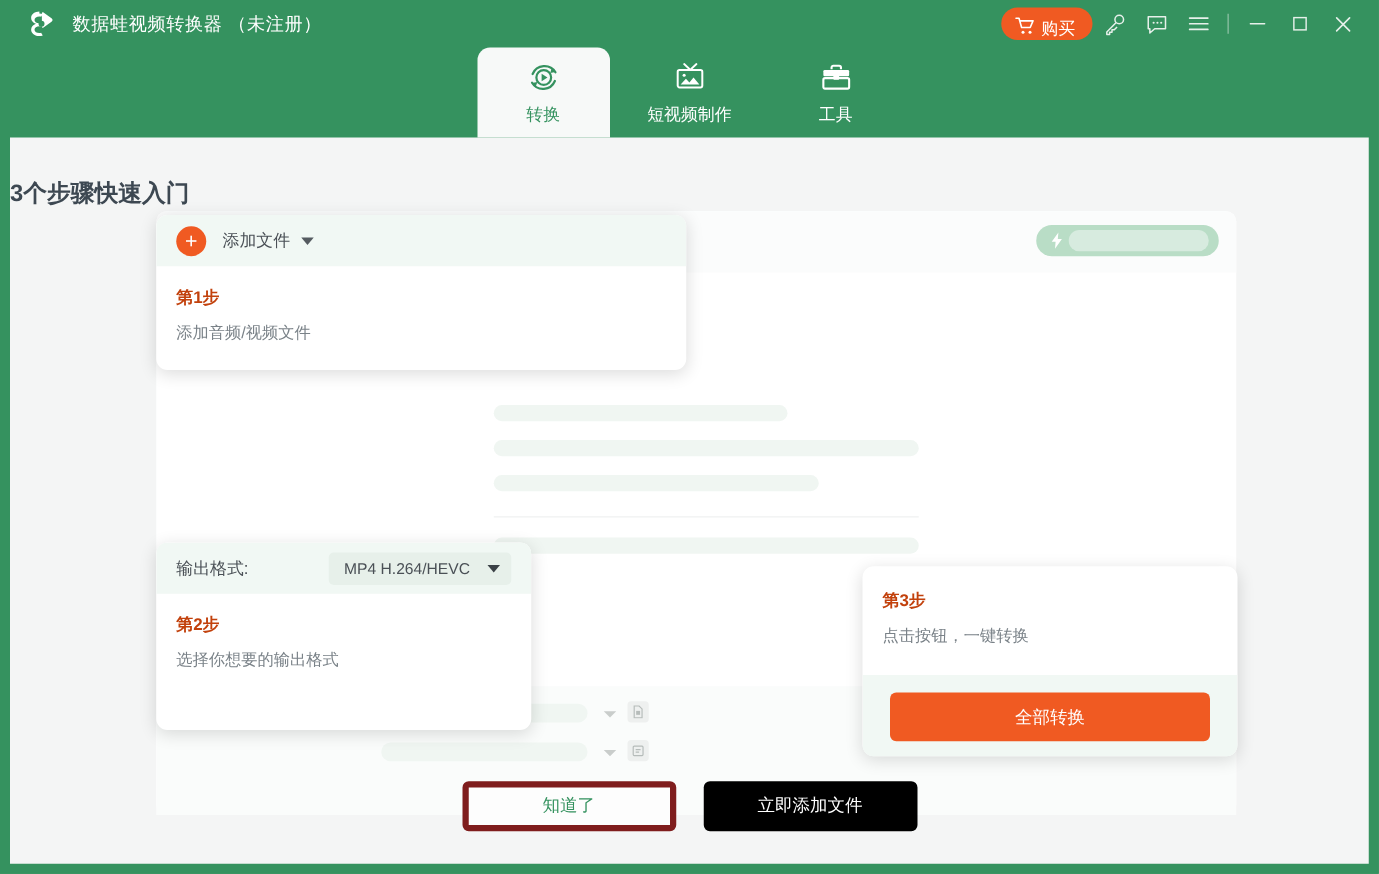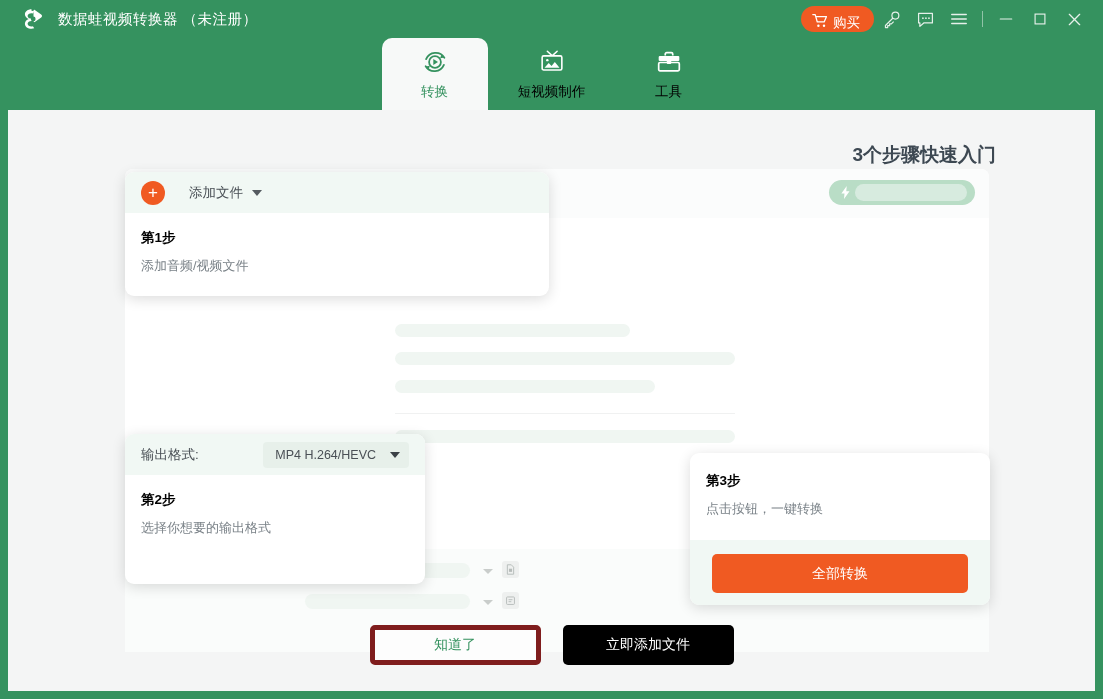--- a/index.html
+++ b/index.html
@@ -56,21 +56,21 @@
     position: absolute; left: 0; top: 38px;
     width: 1103px; height: 72px;
     display: flex; justify-content: center; align-items: flex-start;
     gap: 11px;
   }
   .tab {
     width: 106px; height: 72px;
     display: flex; flex-direction: column; align-items: center;
     justify-content: center; gap: 6px;
     cursor: pointer; position: relative;
-    color: #000000; font-size: 13.5px;
+    color: #ffffff; font-size: 13.5px;
   }
   .tab.active {
     background: #f7f9f8;
     border-top-left-radius: 10px; border-top-right-radius: 10px;
     color: #35925f;
   }
   .tab .tab-icon { height: 30px; display:flex; align-items:center; }
 
   
   .frame {
@@ -120,51 +120,51 @@
   }
   .bg-mini-btn {
     position: absolute; width: 17px; height: 17px; border-radius: 3px;
     background: #eef0ef;
     display: flex; align-items: center; justify-content: center;
   }
 
   
   .overlay-title {
     position: absolute; left: 0; top: 32px; width: 988px;
-    text-align: right;
+    text-align: left;
     color: #3d4852; font-size: 19px; font-weight: bold;
   }
 
   
   .card {
     position: absolute;
     background: #ffffff;
     border-radius: 9px;
     box-shadow: 0 3px 14px rgba(0,0,0,.14);
     overflow: hidden;
   }
   .card-head {
     background: #f1f8f4;
     display: flex; align-items: center;
     height: 41px; padding: 0 16px;
   }
   .card-body { padding: 16px 16px 0 16px; }
   .step-title {
-    font-size: 13.5px; font-weight: bold; color: #000000;
+    font-size: 13.5px; font-weight: bold; color: #c2410c;
     margin-bottom: 10px;
   }
   .step-desc { font-size: 13px; color: #7a8288; }
 
   .plus-btn {
     width: 24px; height: 24px; border-radius: 50%;
     background: #f05a22; color: #fff;
     display: flex; align-items: center; justify-content: center;
     font-size: 17px; line-height: 1; cursor: pointer;
   }
-  .add-label { margin-left: 24px; font-size: 13.5px; color: #4a5056; }
+  .add-label { margin-left: 13px; font-size: 13.5px; color: #4a5056; }
   .caret {
     margin-left: 9px; width: 0; height: 0;
     border-left: 5px solid transparent; border-right: 5px solid transparent;
     border-top: 6px solid #555b60;
   }
 
   .fmt-label { font-size: 13.5px; color: #4a5056; }
   .fmt-select {
     margin-left: auto;
     background: #e7f0ea; border-radius: 4px;

